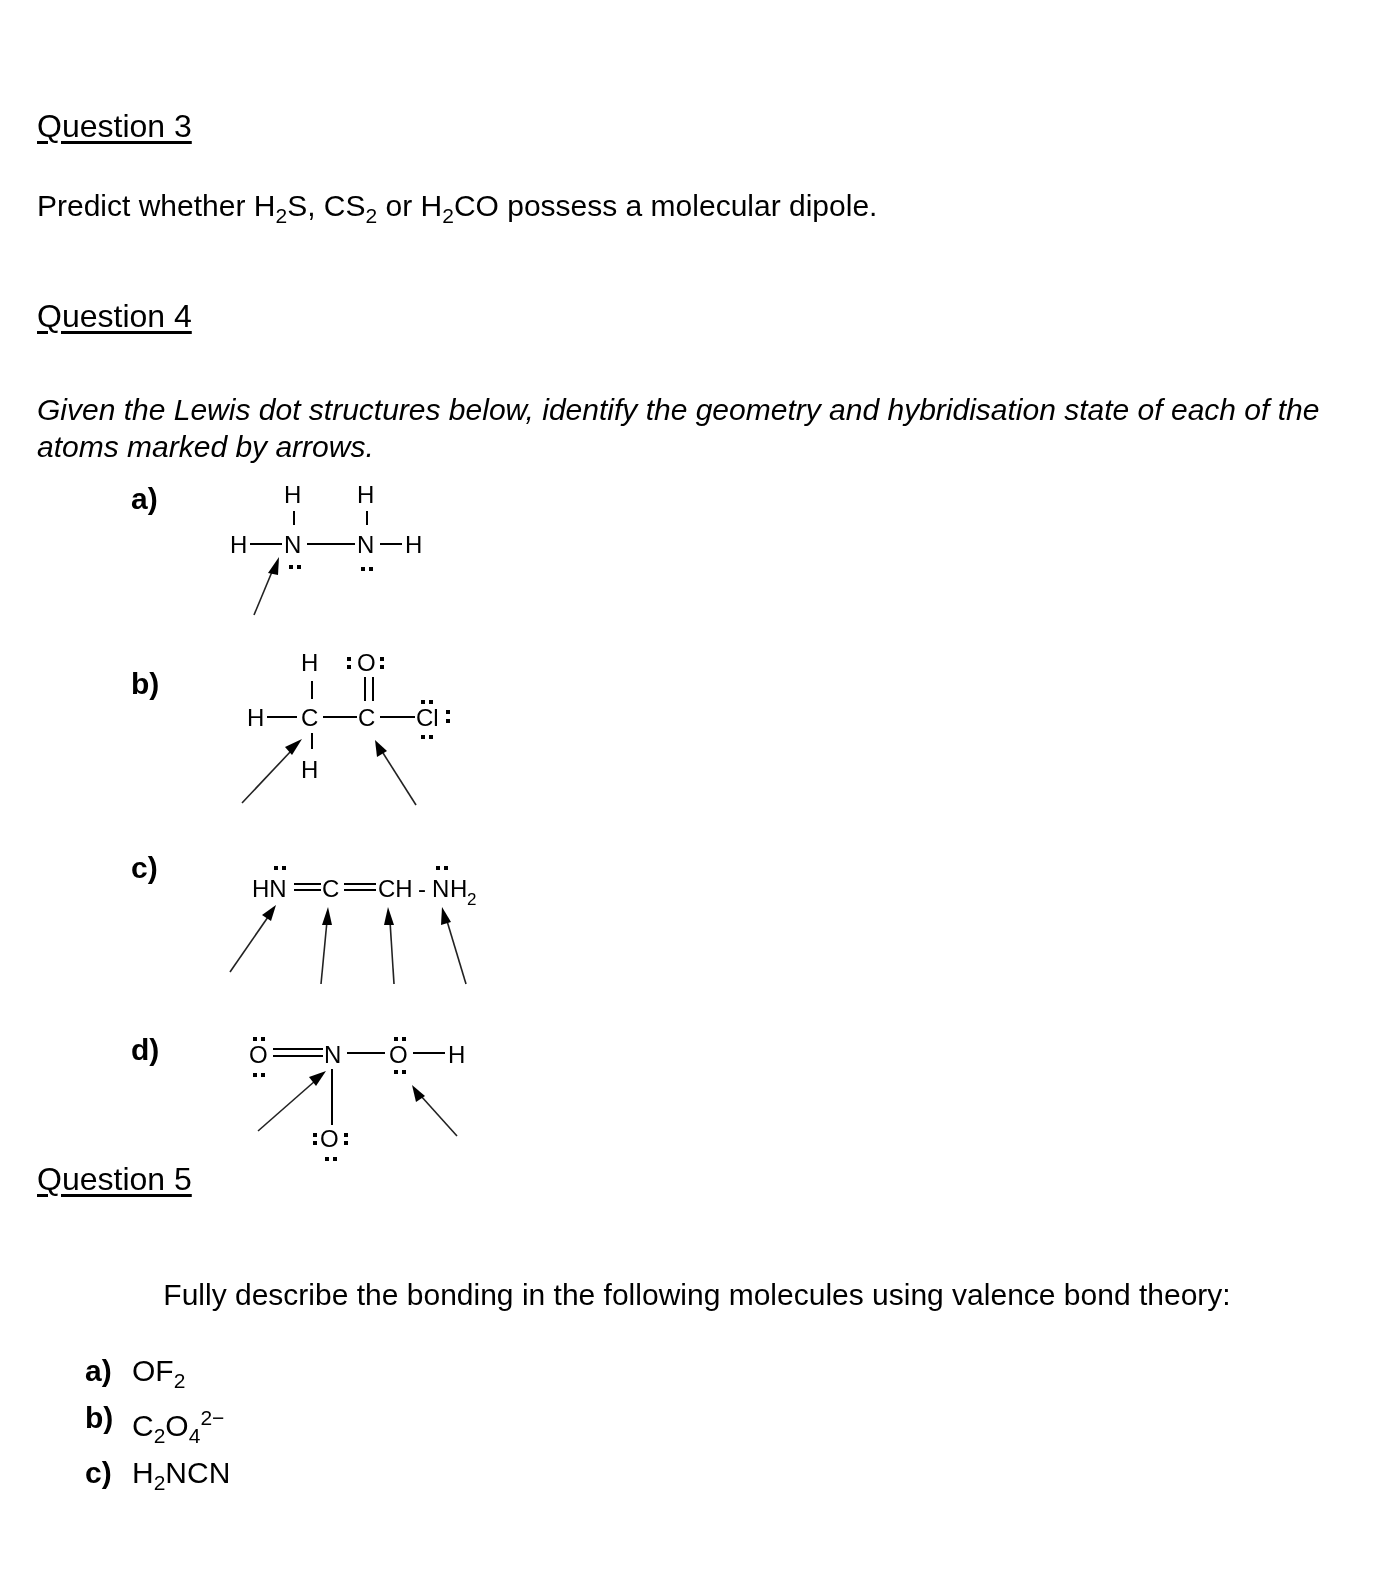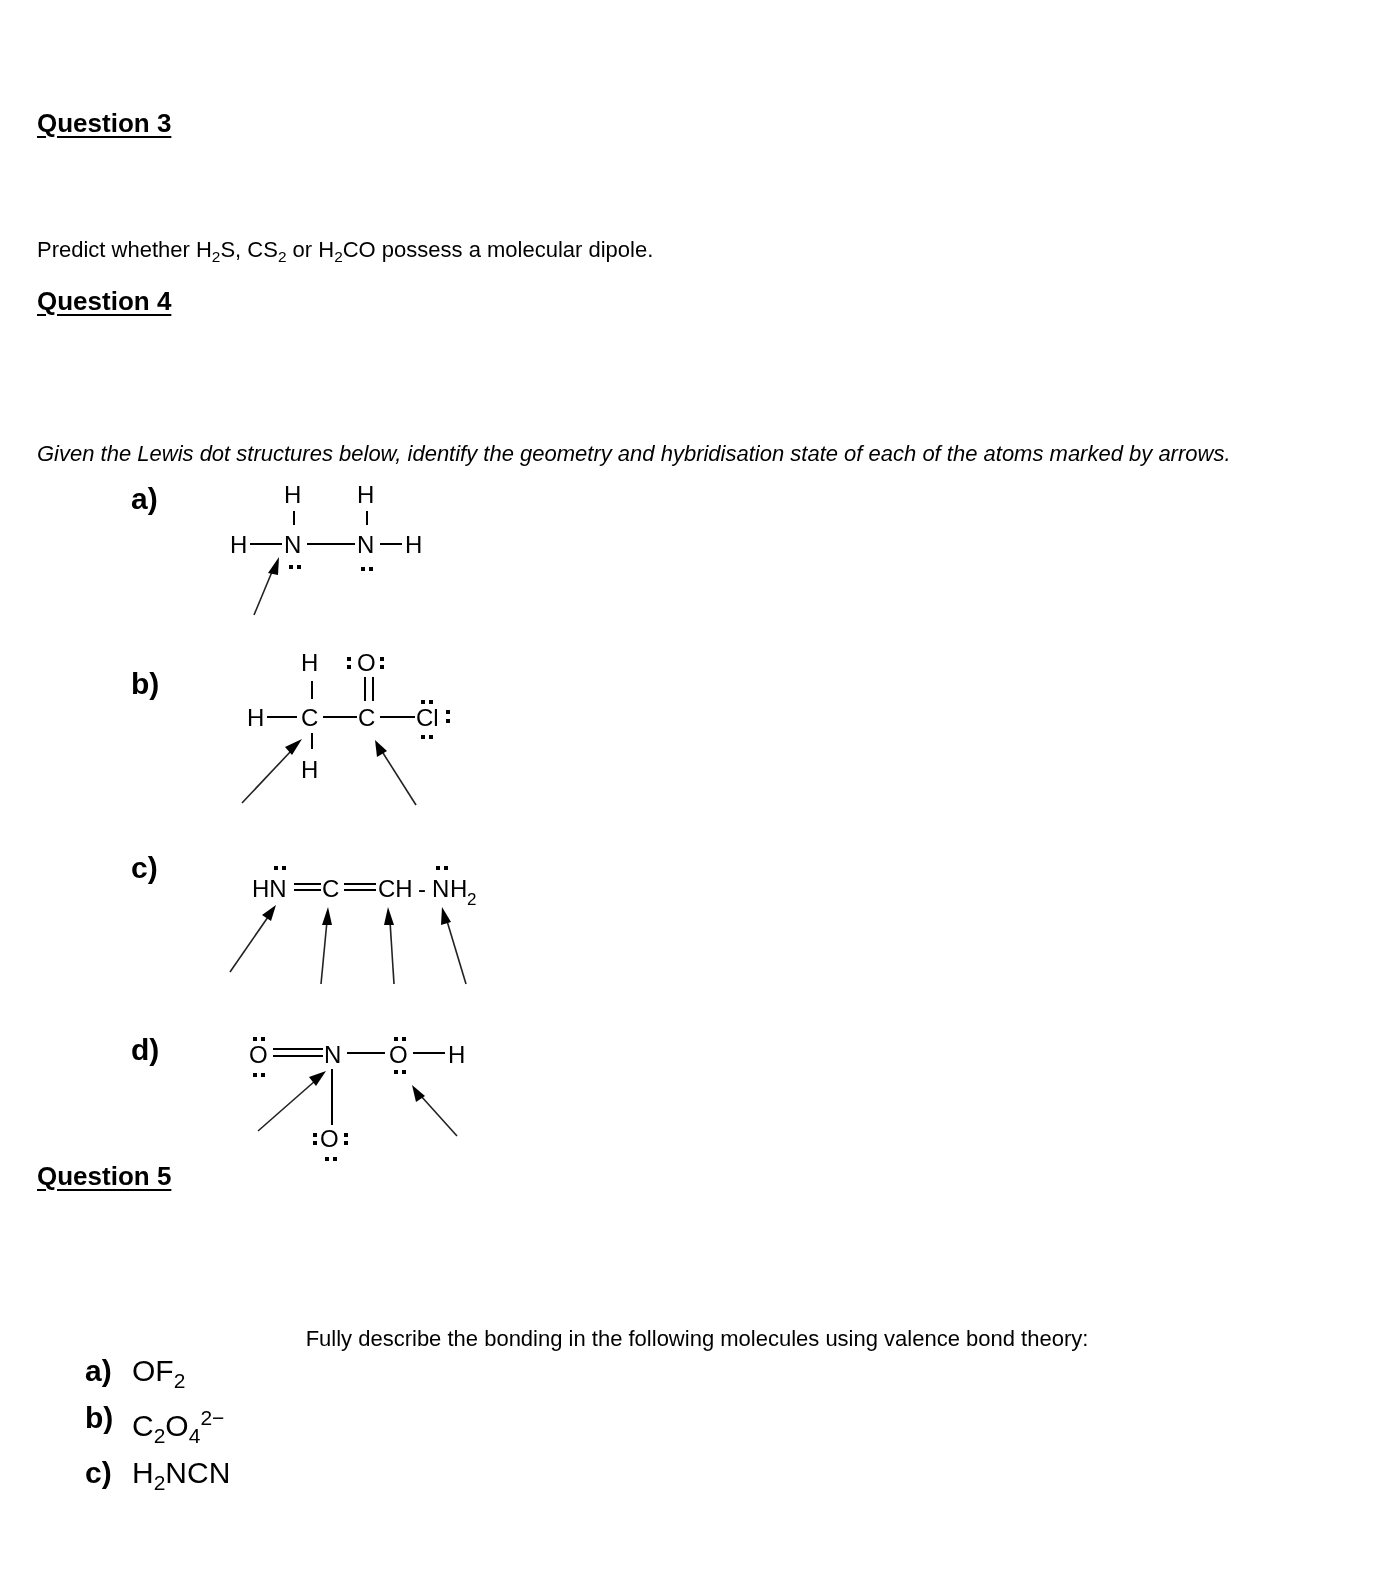--- a/index.html
+++ b/index.html
@@ -1,37 +1,37 @@
 <!DOCTYPE html>
 <html><head>
   <meta charset="utf-8">
   <style>
     html, body { margin:0; padding:0; background:#ffffff; }
     body { width:1385px; height:1575px; position:relative; overflow:hidden;
            font-family:"Liberation Sans", sans-serif; color:#000; }
-    .heading { position:absolute; left:37px; font-size:26px; font-weight:bold; text-decoration:underline; text-underline-offset:4px; }
-    .para { position:absolute; left:37px; font-size:22px; line-height:37px; width:1320px;margin-top:44px; }
+    .heading { position:absolute; left:37px; font-size:32px; font-weight:normal; text-decoration:underline; text-underline-offset:4px; }
+    .para { position:absolute; left:37px; font-size:30px; line-height:37px; width:1320px; }
     .label { position:absolute; left:131px; font-size:30px; font-weight:bold; }
     .mol { position:absolute; }
     .mol text { font-family:"Liberation Sans", sans-serif; font-size:24px; fill:#000; }
     .mol line { stroke:#000; stroke-width:2; }
     .mol .arrow { stroke:#222; stroke-width:1.6; }
     .dot { fill:#000; }
     sub, sup { font-size:0.7em; }
     .list { position:absolute; left:85px; font-size:30px; line-height:37px; }
     .list .li { display:flex; }
     .list .lbl { font-weight:bold; width:47px; }
   </style>
 </head>
 <body>
 
 <div class="heading" style="top:108px;">Question 3</div>
 <div class="para" style="top:187px;"><span>Predict whether H</span><sub>2</sub><span>S, CS</span><sub>2</sub><span> or H</span><sub>2</sub><span>CO possess a molecular dipole.</span></div>
 
-<div class="heading" style="top:286px;">Question 4</div>
+<div class="heading" style="top:298px;">Question 4</div>
 <div class="para" style="top:391px;font-style:italic;">Given the Lewis dot structures below, identify the geometry and hybridisation state of each of the atoms marked by arrows.</div>
 
 <div class="label" style="top:482px;">a)</div>
 <svg class="mol" style="left:220px;top:475px;" width="240" height="150">
   <text x="64" y="28">H</text>
   <text x="137" y="28">H</text>
   <line x1="74" y1="36" x2="74" y2="50"></line>
   <line x1="147" y1="36" x2="147" y2="50"></line>
   <text x="10" y="78">H</text>
   <line x1="30" y1="69" x2="62" y2="69"></line>

